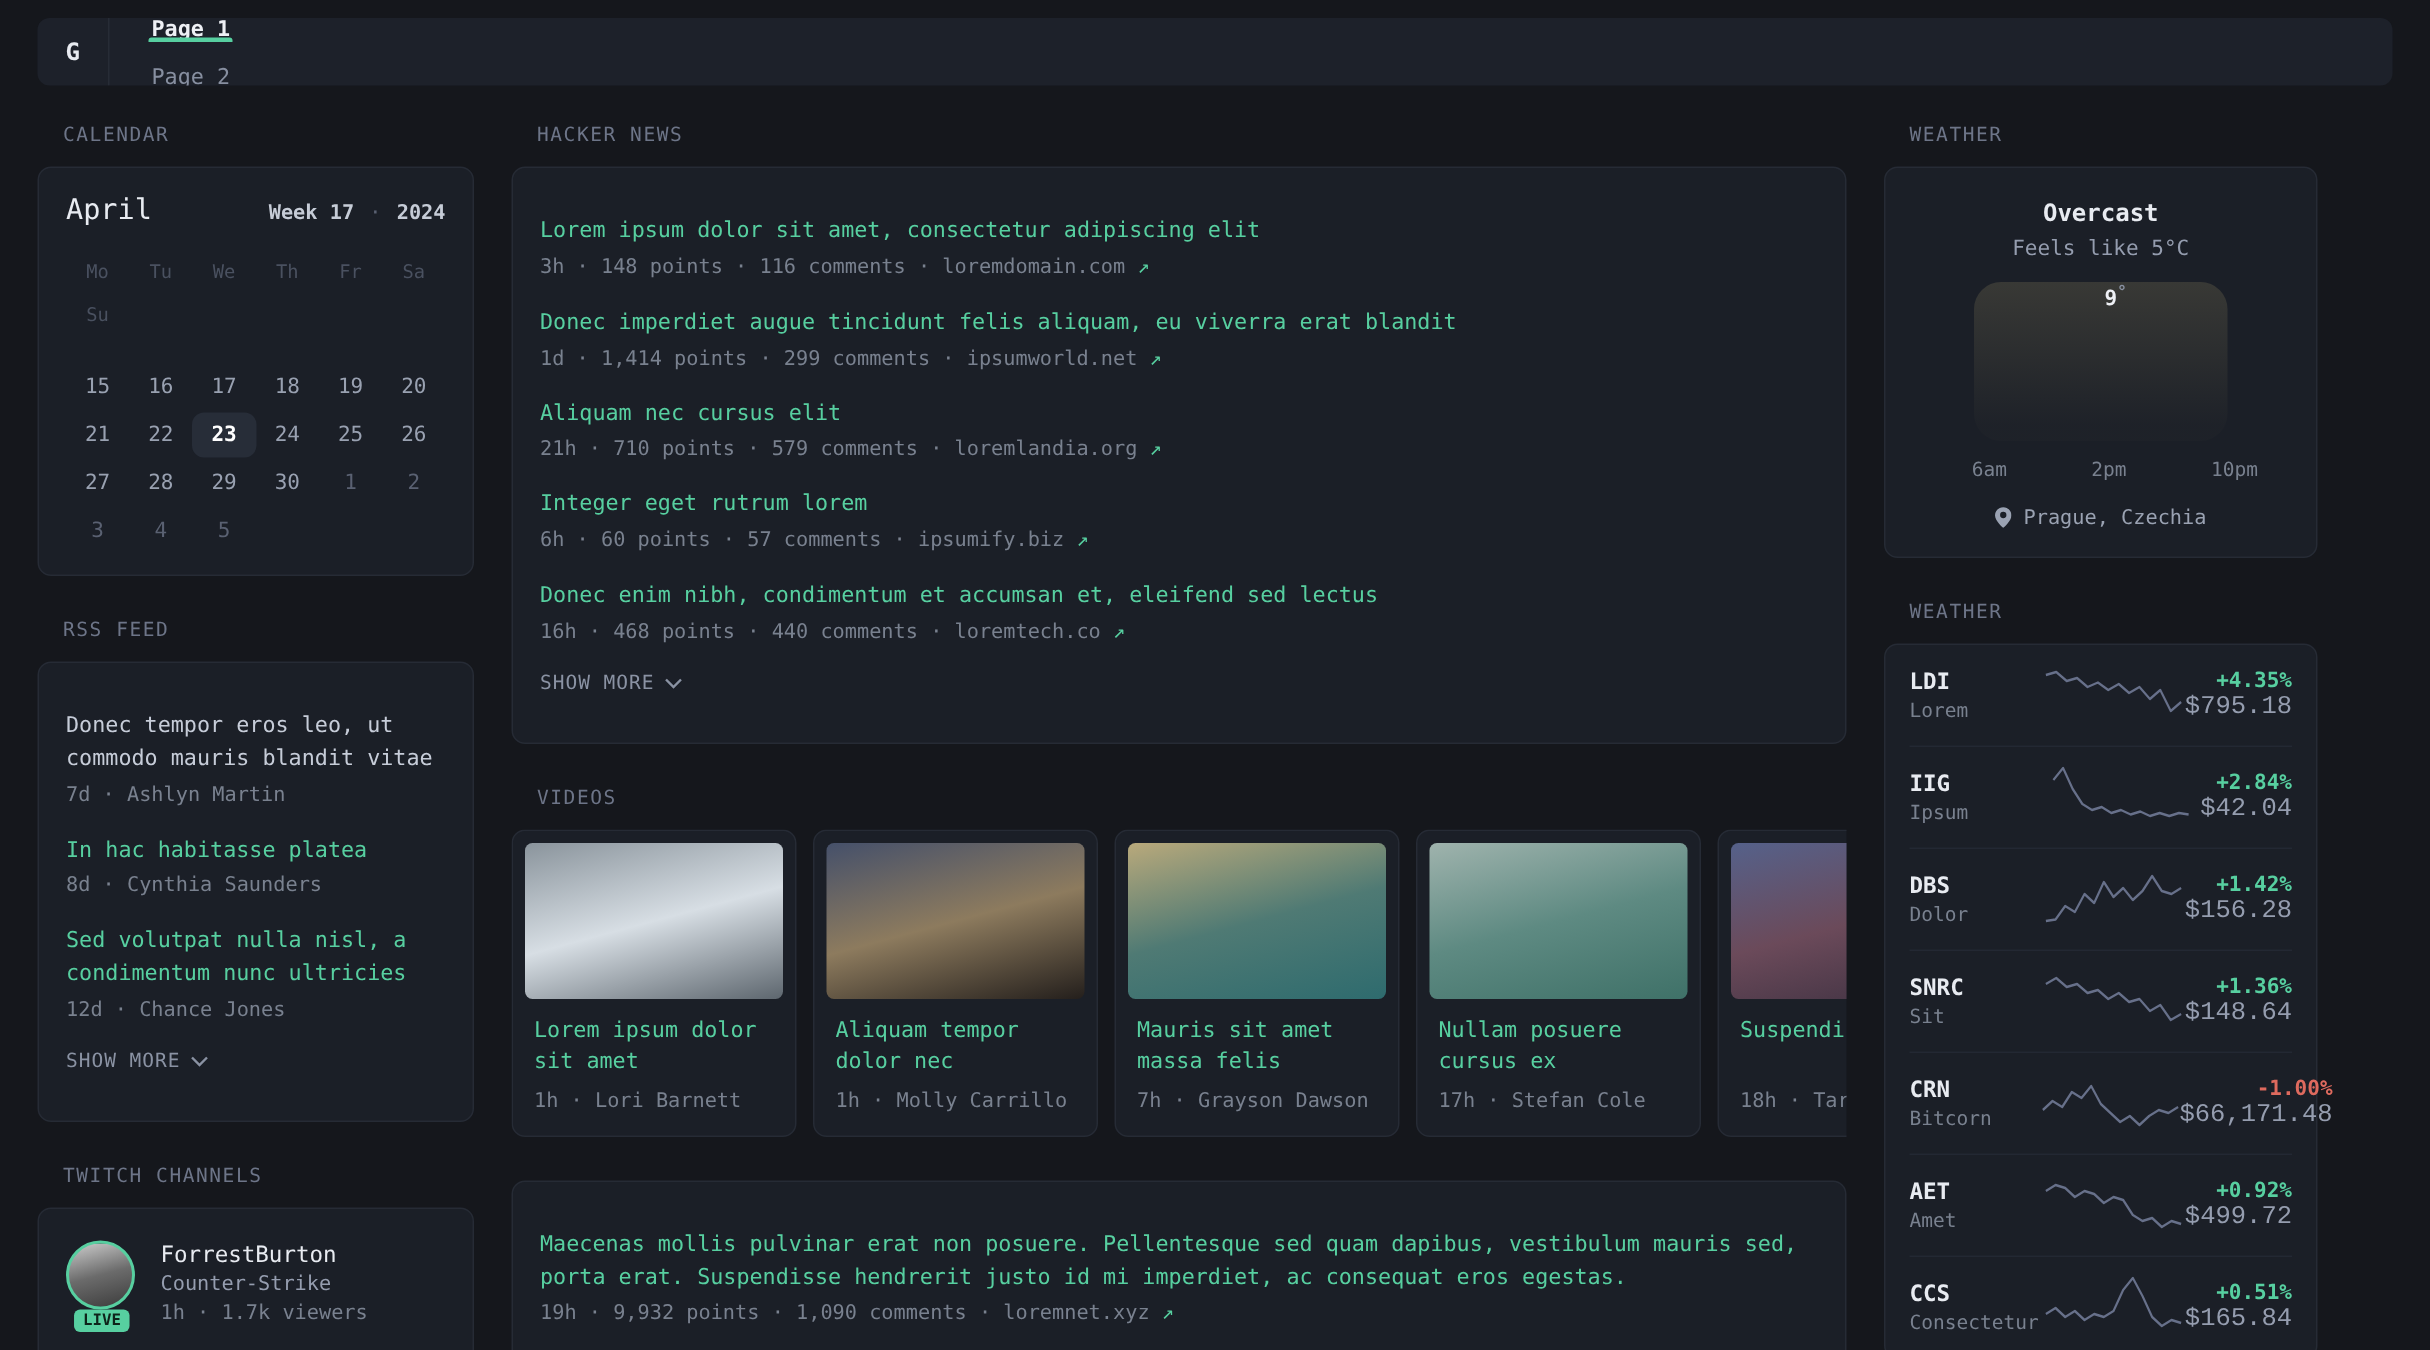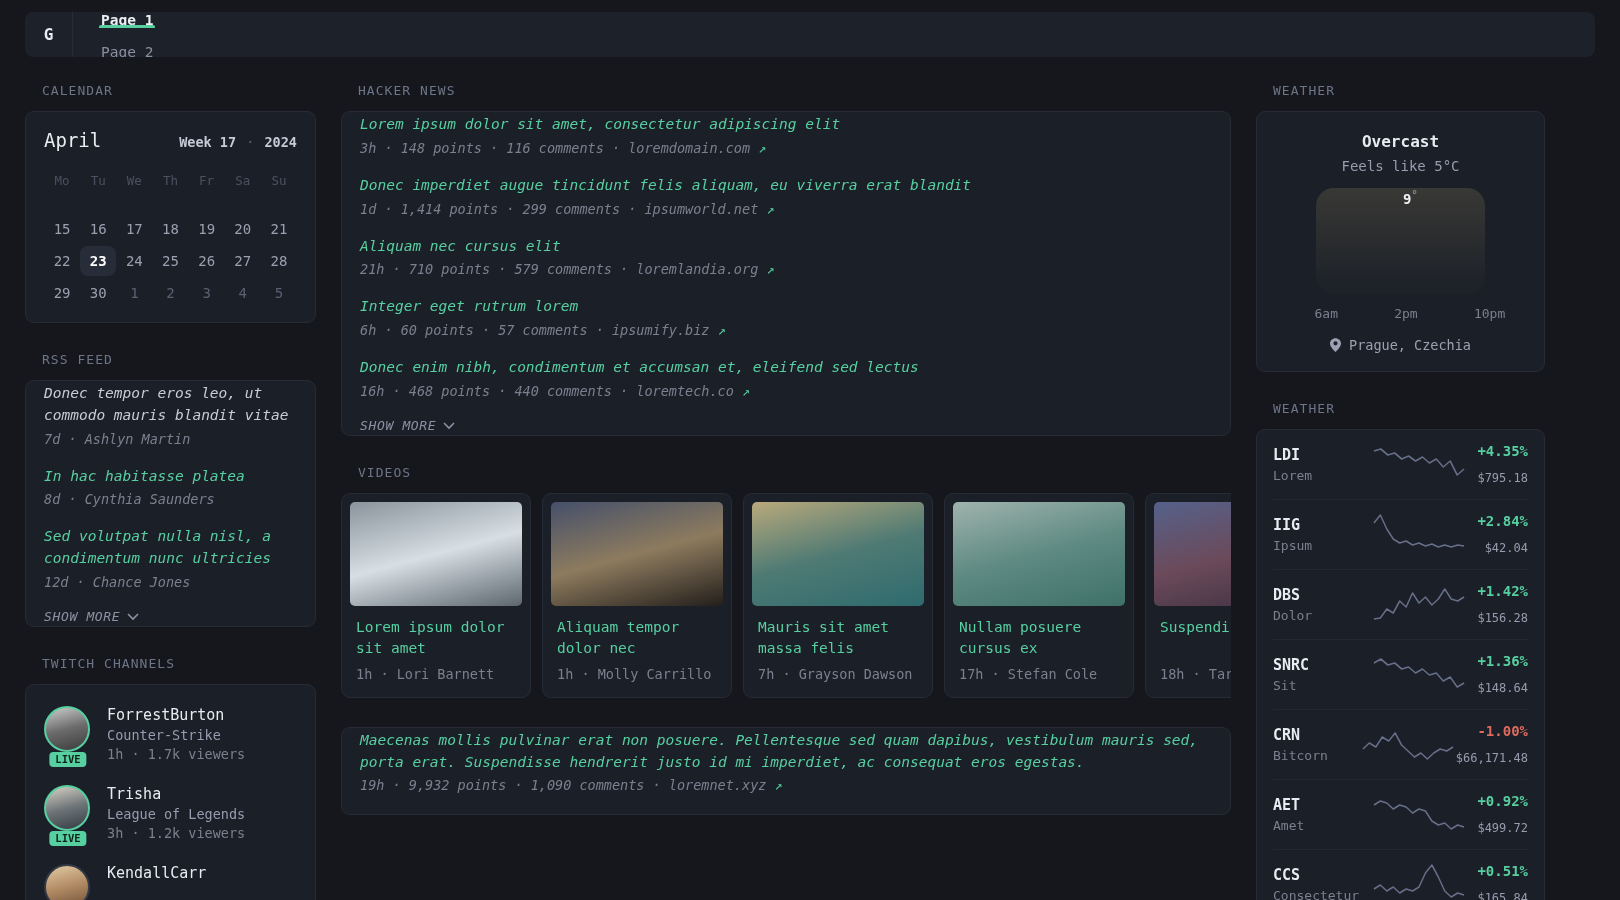--- a/index.html
+++ b/index.html
@@ -33,29 +33,29 @@
           margin:0 0 13px 17px; }
   .sect { margin-bottom:29px; }
   .card { background:var(--card); border:1px solid var(--border); border-radius:9px; }
 
   
   .cal-card { padding:17px 18px 14px 18px; }
   .cal-head { display:flex; justify-content:space-between; align-items:baseline; }
   .cal-month { font-size:19px; color:var(--txt-bright); }
   .cal-right { font-size:13.5px; font-weight:bold; color:#c6ccd7; }
   .cal-right .dot { color:#5a6172; font-weight:normal; padding:0 2px;}
-  .cal-grid { display:grid; grid-template-columns:repeat(7,1fr); text-align:center;
+  .cal-grid { display:grid; grid-template-columns:repeat(6,1fr); text-align:center;
               margin-top:18px; row-gap:2px; }
   .cal-day { color:#4a5160; font-size:12.5px; padding:4px 0 8px; }
   .cal-cell { color:#99a1b1; font-size:14px; padding:7px 0; border-radius:8px; }
   .cal-cell.sel { background:#272d38; color:#ffffff; font-weight:bold; }
   .cal-cell.mut { color:#5a6172; }
 
   
-  .pad-card { padding:2px 18px;font-style:italic; }
+  .pad-card { padding:32px 18px; }
   .feed-item { margin-bottom:19px; }
   .feed-title { font-size:14.5px; line-height:1.5; color:#c6ccd8; cursor:pointer; }
   .feed-title.green, .green .feed-title { color:var(--accent); }
   .meta { color:var(--txt-dim); font-size:13.5px; margin-top:4px; }
   .meta .arrow { color:var(--accent); }
   .show-more { display:flex; align-items:center; gap:7px; color:#8a92a3;
                font-size:13px; letter-spacing:.05em; margin-top:2px; cursor:pointer; }
   .show-more svg { margin-top:2px; }
 
   
@@ -110,21 +110,21 @@
   .st-row { display:grid; grid-template-columns:88px 1fr auto; align-items:center;
             padding:13px 0 14px; border-bottom:1px solid #232833; cursor:pointer; }
   .st-row:last-child { border-bottom:none; }
   .st-ticker { font-size:15px; font-weight:bold; color:var(--txt-bright); }
   .st-name { color:var(--txt-dim); font-size:13px; margin-top:4px; }
   .spark { width:92px; height:40px; justify-self:center; }
   .spark svg { width:92px; height:40px; }
   .st-right { text-align:right; }
   .st-change { color:var(--accent); font-size:14px; font-weight:bold; }
   .neg .st-change { color:var(--red); }
-  .st-price { color:var(--txt-mid); font-size:12px; margin-top:12px; }
+  .st-price { color:var(--txt-mid); font-size:17px; margin-top:0;font-family:Liberation Mono, monospace; }
 </style>
 </head>
 <body>
 
 <div class="topbar">
   <div class="logo">G</div>
   <div class="topbar-sep"></div>
   <div class="tabs">
 
       <div class="tab active">

